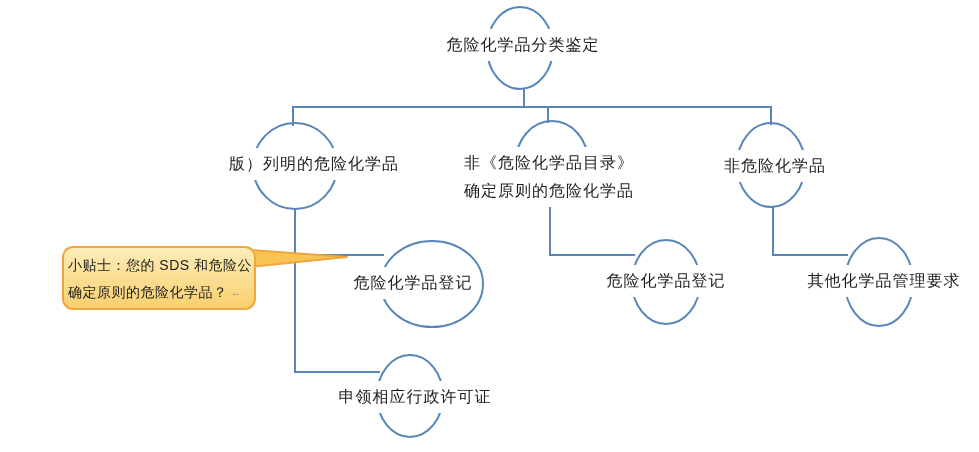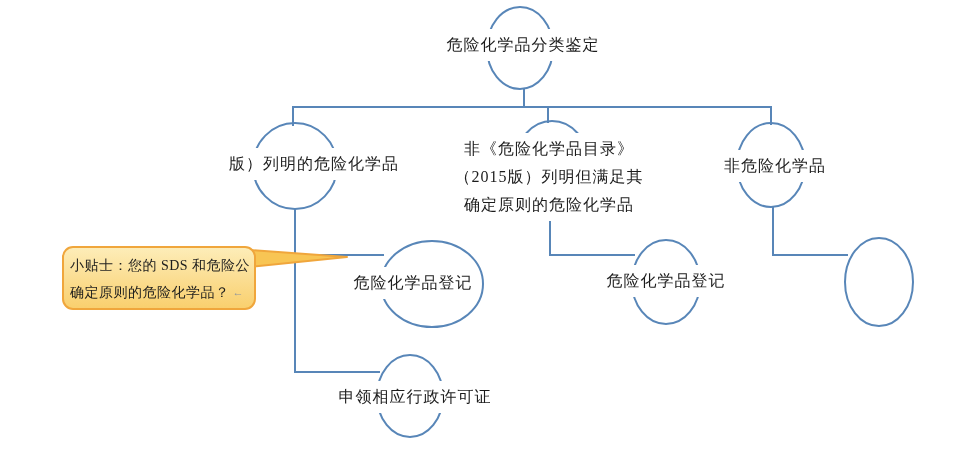--- a/index.html
+++ b/index.html
@@ -1,21 +1,21 @@
 <!DOCTYPE html>
 <html><head>
 <meta charset="utf-8">
 <style>
   html, body { margin: 0; padding: 0; background: #ffffff; }
   .stage {
     position: relative;
     width: 979px;
     height: 452px;
     background: #ffffff;
-    font-family: Liberation Serif, serif;
+    font-family: Liberation Sans, sans-serif;
     overflow: hidden;
   }
   .stage svg.diagram {
     position: absolute;
     left: 0; top: 0;
   }
   .node-label {
     position: absolute;
     transform: translate(-50%, -50%);
     background: #ffffff;
@@ -86,36 +86,38 @@
   <div class="node-label" style="left:523px; top:45px">
     <div>危险化学品分类鉴定</div>
   </div>
 
   <div class="node-label" style="left:314px; top:164px">
     <div>版）列明的危险化学品</div>
   </div>
 
   <div class="node-label" style="left:549px; top:177px">
     <div>非《危险化学品目录》</div>
-    <div>（2015版）列明但满足其</div>
     <div>确定原则的危险化学品</div>
   </div>
 
   <div class="node-label" style="left:775px; top:166px">
     <div>非危险化学品</div>
   </div>
 
   <div class="node-label" style="left:413px; top:283px">
     <div>危险化学品登记</div>
   </div>
 
   <div class="node-label" style="left:666px; top:281px">
     <div>危险化学品登记</div>
   </div>
 
+  <div class="node-label" style="left:884px; top:281px">
+    <div>其他化学品管理要求</div>
+  </div>
 
   <div class="node-label" style="left:415px; top:397px">
     <div>申领相应行政许可证</div>
   </div>
 
   <div class="callout-text">
     <div>
       <span>小贴士：您的 SDS 和危险公</span>
     </div>
     <div>

